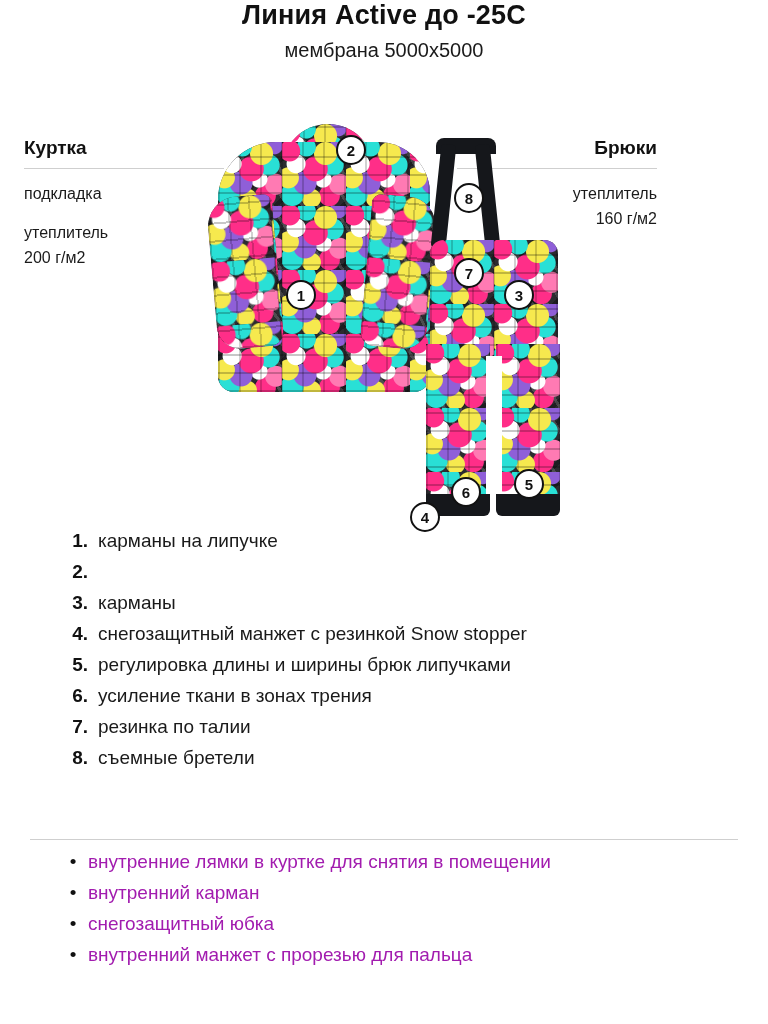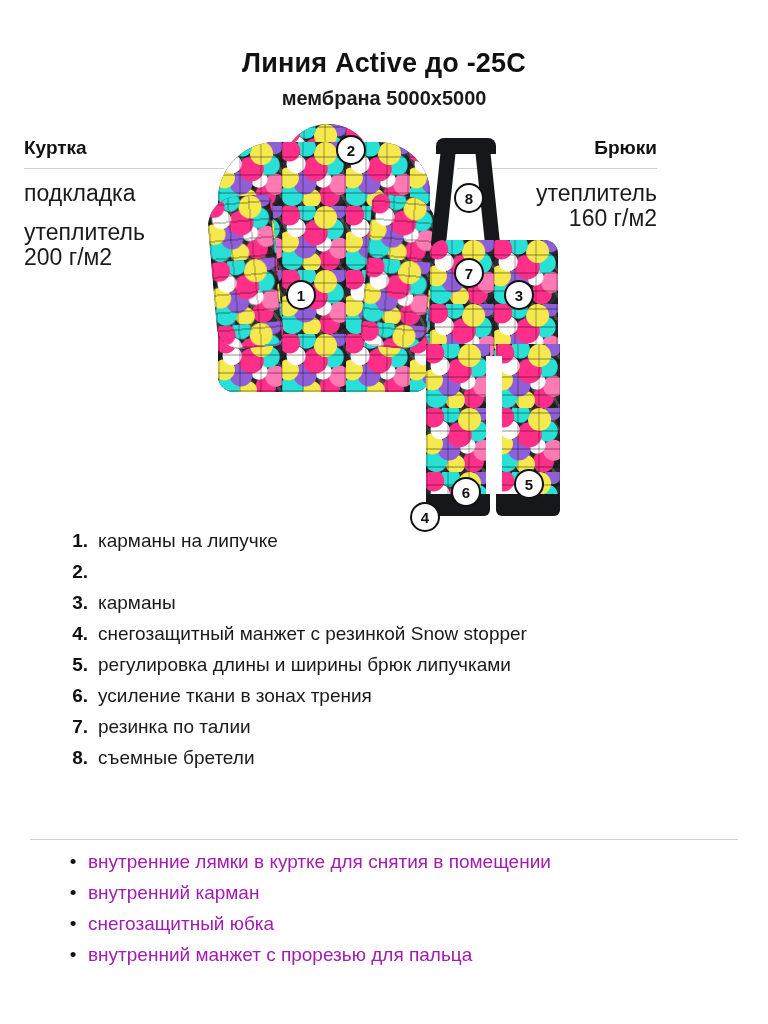--- a/index.html
+++ b/index.html
@@ -12,32 +12,31 @@
     height: 1024px;
     position: relative;
     font-family: "Liberation Sans", sans-serif;
     color: #1a1a1a;
     overflow: hidden;
   }
 
   
   .header {
     text-align: center;
-    padding-top: 48px;
   }
   .title {
     font-size: 27px;
     font-weight: bold;
     letter-spacing: 0.2px;
     color: #111111;
     margin: 0;
   }
   .subtitle {
     font-size: 20px;
-    font-weight: bold;
+    font-weight: normal;
     color: #1a1a1a;
     margin: 8px 0 0 0;
   }
 
   
   .specs {
     position: absolute;
     top: 137px;
     left: 0;
     width: 681px;
@@ -54,21 +53,21 @@
     font-size: 19px;
     font-weight: bold;
     color: #111111;
     padding-bottom: 9px;
   }
   .spec-rule {
     border-top: 1px solid #cfcfcf;
     margin-bottom: 12px;
   }
   .spec-line {
-    font-size: 23px;
+    font-size: 16px;
     line-height: 25px;
     color: #1a1a1a;
   }
   .spec-gap { height: 14px; }
 
   
   .product {
     position: absolute;
     top: 120px;
     left: 208px;

